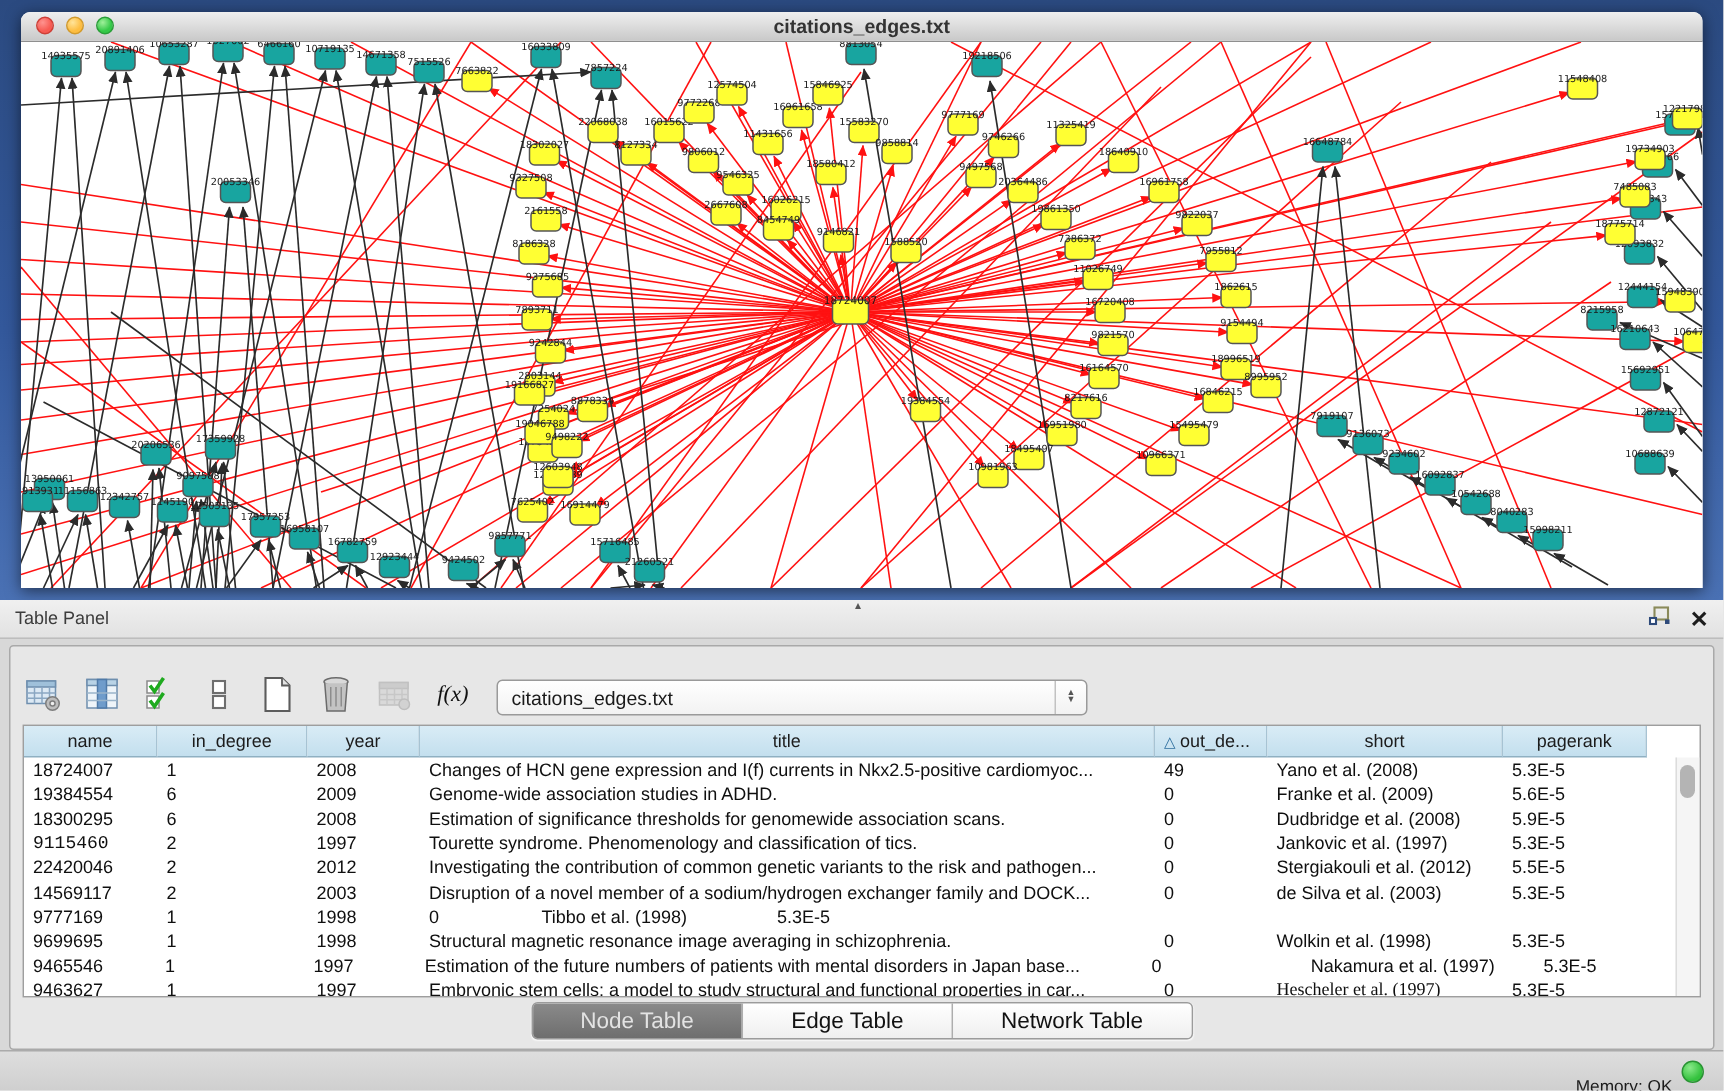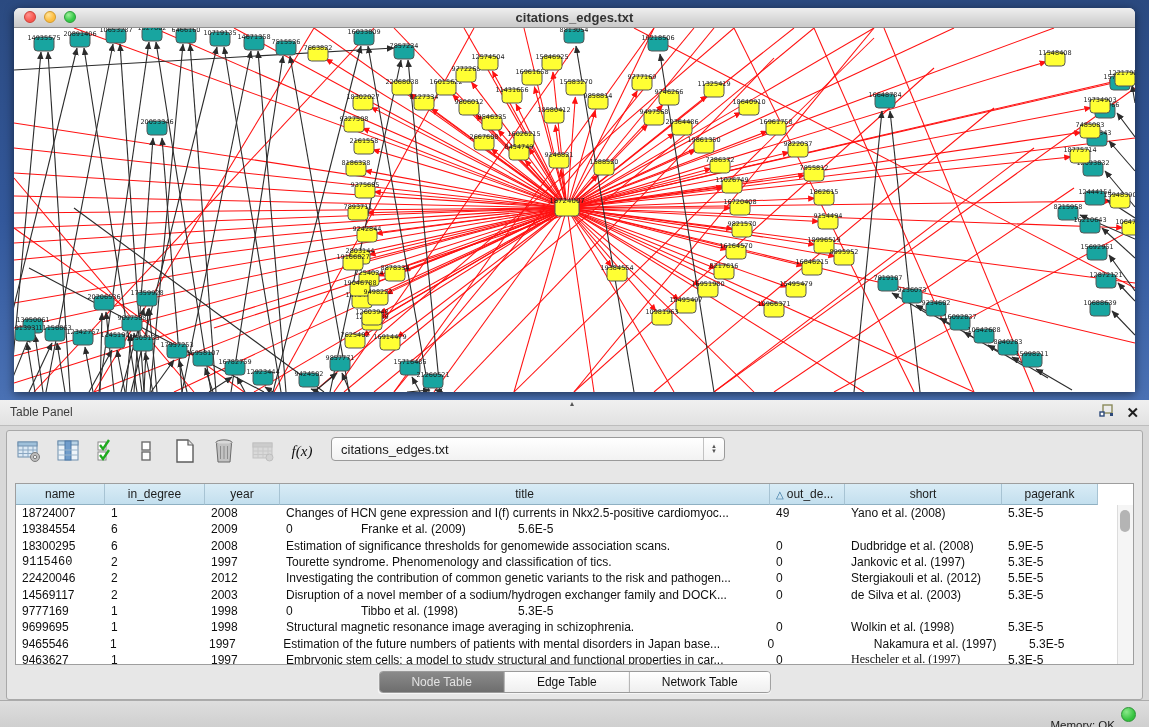--- a/index.html
+++ b/index.html
@@ -21,42 +21,42 @@
 
   
   .south{position:absolute;left:0;top:400px;width:1149px;height:327px;background:#d8d8d8;}
   .panel-bar{position:absolute;left:0;top:0;width:100%;height:25px;background:linear-gradient(180deg,#f0f0f0,#e2e2e2);border-bottom:1px solid #bdbdbd;}
   .splitter-handle{position:absolute;left:570px;top:-1px;font-size:8px;color:#555;}
   .panel-title{position:absolute;left:10px;top:5px;font-size:12px;color:#3c3c3c;}
   .panel-bar-icons{position:absolute;right:10px;top:4px;display:flex;gap:12px;align-items:center;}
   .close-x{font-size:15px;font-weight:bold;color:#1c1c1c;line-height:16px;}
 
   .inner-panel{position:absolute;left:6px;right:6px;top:30px;bottom:27px;background:#e7e7e7;border:1px solid #a9a9a9;border-radius:3px;}
-  .toolbar{position:absolute;left:8px;top:6px;height:40px;display:flex;align-items:flex-start;gap:11px;}
+  .toolbar{position:absolute;left:8px;top:6px;height:40px;display:flex;align-items:flex-end;gap:11px;}
   .tb-btn{width:28px;height:28px;display:flex;align-items:center;justify-content:center;}
   .fx{font-family:"Liberation Serif",serif;font-style:italic;font-size:15px;color:#111;}
   .combo{width:392px;height:22px;background:linear-gradient(180deg,#ffffff,#f2f2f2);border:1px solid #9a9a9a;border-radius:4px;display:flex;align-items:center;position:relative;margin-left:4px;}
   .combo-text{font-size:13px;color:#1a1a1a;padding-left:9px;}
   .combo-stepper{position:absolute;right:0;top:0;width:20px;height:100%;border-left:1px solid #c2c2c2;display:flex;flex-direction:column;align-items:center;justify-content:center;color:#555;}
   .combo-stepper span{font-size:6px;line-height:5px;}
 
   
   .table-wrap{position:absolute;left:8px;right:8px;top:52px;bottom:34px;background:#fff;border:1px solid #9e9e9e;overflow:hidden;}
   .thead{display:flex;height:21px;}
   .th{box-sizing:border-box;background:linear-gradient(180deg,#d9ecf6,#c3dfee);border-right:1px solid #a7c3d3;border-bottom:1px solid #8fb0c2;font-size:12px;color:#1c1c1c;text-align:center;line-height:21px;white-space:nowrap;overflow:hidden;}
   .sort-tri{color:#2f6f9e;font-size:10px;margin-right:3px;}
   .tbody{position:absolute;left:0;top:21px;right:15px;bottom:0;overflow:hidden;}
   .tr{display:flex;height:16.3px;align-items:center;}
   .td{box-sizing:border-box;font-size:12px;color:#0f0f0f;padding-left:6px;white-space:nowrap;overflow:hidden;}
   .vscroll{position:absolute;right:0;top:21px;bottom:0;width:15px;background:#f5f5f5;border-left:1px solid #dcdcdc;}
   .vthumb{position:absolute;left:2px;top:5px;width:10px;height:22px;background:#b4b4b4;border-radius:6px;}
 
   
   .tabbar{position:absolute;left:50%;transform:translateX(-50%);bottom:6px;display:flex;border:1px solid #9b9b9b;border-radius:4px;overflow:hidden;box-shadow:0 1px 1px rgba(255,255,255,.7);}
-  .tab{padding:3px 32px;font-size:12px;background:linear-gradient(180deg,#ffffff,#efefef);color:#111;border-right:1px solid #adadad;white-space:nowrap;}
+  .tab{padding:3px 32px;font-size:15px;background:linear-gradient(180deg,#ffffff,#efefef);color:#111;border-right:1px solid #adadad;white-space:nowrap;}
   .tab:last-child{border-right:none;}
   .tab.selected{background:linear-gradient(180deg,#8a8a8a,#6e6e6e);color:#e3e3e3;}
 
   
   .statusbar{position:absolute;left:0;bottom:0;width:100%;height:26px;background:linear-gradient(180deg,#dedede,#cfcfcf);border-top:1px solid #ababab;}
   .mem{position:absolute;right:34px;top:6px;font-size:11.5px;color:#1c1c1c;margin-top:12px;}
   .mem-dot{position:absolute;right:13px;top:6px;width:13px;height:13px;border-radius:50%;background:radial-gradient(circle at 35% 30%,#8ae98a,#34c23e 65%);border:1px solid #2a9334;}
 </style>
 </head>
 <body>
@@ -637,20 +637,21 @@
               <div class="td" style="width: 75px;">2008</div>
               <div class="td" style="width: 490px;">Changes of HCN gene expression and I(f) currents in Nkx2.5-positive cardiomyoc...</div>
               <div class="td" style="width: 75px;">49</div>
               <div class="td" style="width: 157px;">Yano et al. (2008)</div>
               <div class="td" style="width: 96px;">5.3E-5</div>
             </div>
             <div class="tr">
               <div class="td" style="width: 89px;">19384554</div>
               <div class="td" style="width: 100px;">6</div>
               <div class="td" style="width: 75px;">2009</div>
+              <div class="td" style="width: 490px;">Genome-wide association studies in ADHD.</div>
               <div class="td" style="width: 75px;">0</div>
               <div class="td" style="width: 157px;">Franke et al. (2009)</div>
               <div class="td" style="width: 96px;">5.6E-5</div>
             </div>
             <div class="tr">
               <div class="td" style="width: 89px;">18300295</div>
               <div class="td" style="width: 100px;">6</div>
               <div class="td" style="width: 75px;">2008</div>
               <div class="td" style="width: 490px;">Estimation of significance thresholds for genomewide association scans.</div>
               <div class="td" style="width: 75px;">0</div>

